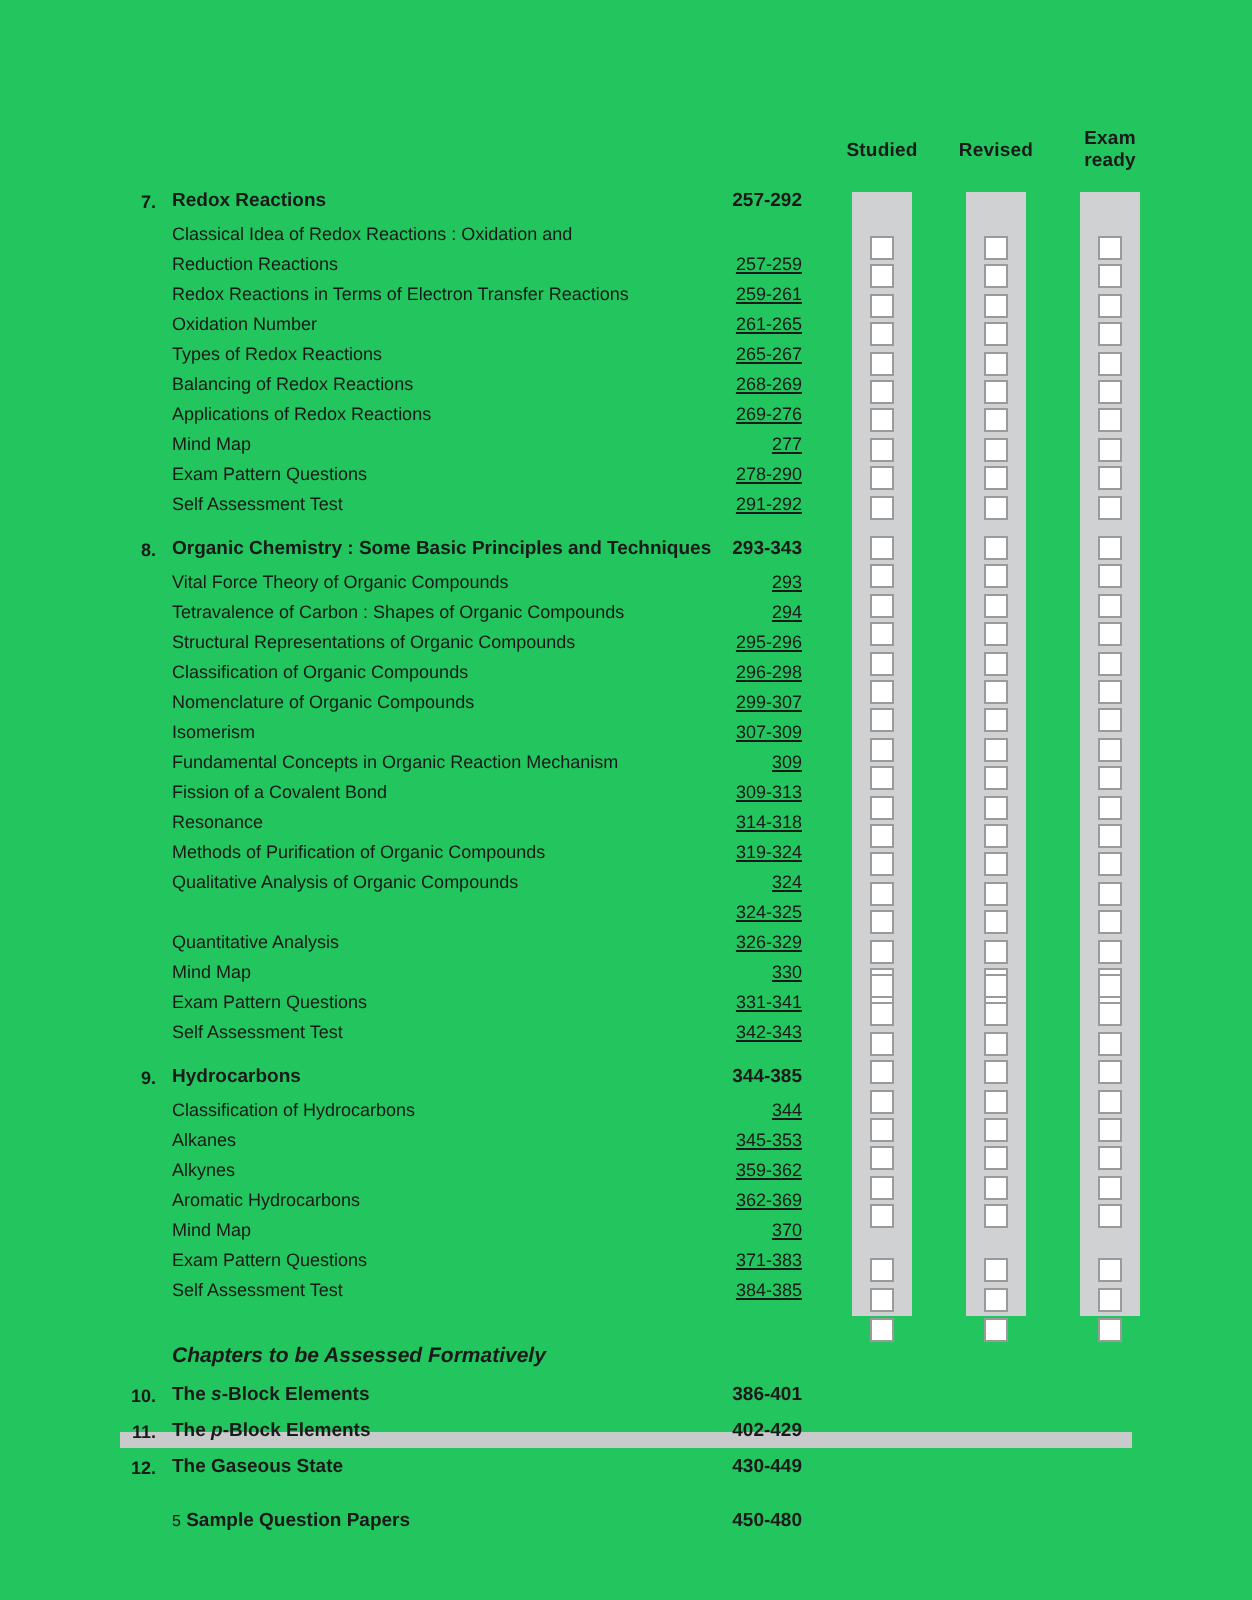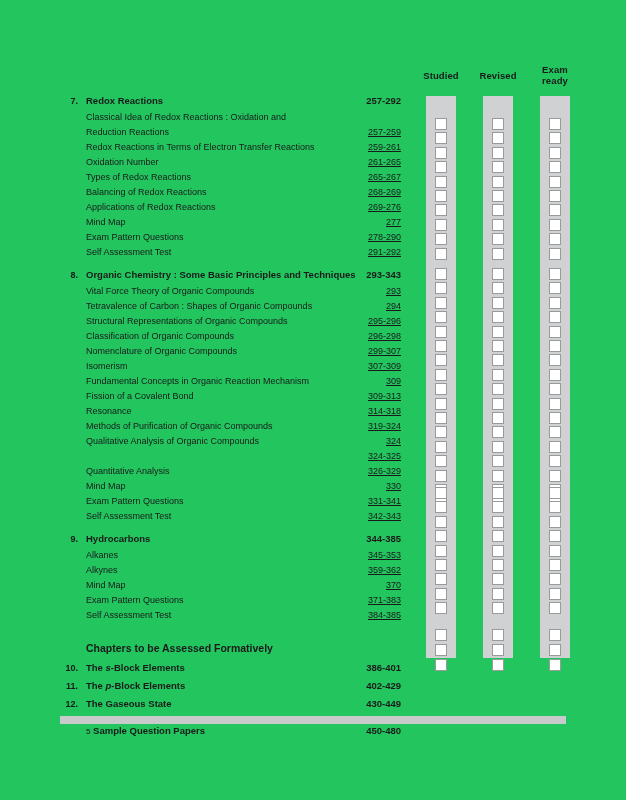--- a/index.html
+++ b/index.html
@@ -124,20 +124,21 @@
 
   .spacer-6 { height: 6px; }
   .spacer-10 { height: 10px; }
   .spacer-14 { height: 14px; }
 
   .section-head {
     position: relative;
     height: 22px;
     line-height: 22px;
     font-size: 10.5px;
+    font-style: italic;
     font-weight: bold;
     padding-left: 30px;
   }
 
   .row.sqp .title {
     left: 30px;
     font-weight: bold;
     font-size: 9.5px;
   }
   .row.sqp .lead {
@@ -403,26 +404,34 @@
         <span class="title">Self Assessment Test</span>
         <span class="pages">342-343</span>
       </div>
       <div class="spacer-6"></div>
       <div class="row chapter">
         <span class="num">9.</span>
         <span class="title">Hydrocarbons</span>
         <span class="pages">344-385</span>
       </div>
       <div class="row sub">
+        <span class="title">Classification of Hydrocarbons</span>
+        <span class="pages">344</span>
+      </div>
+      <div class="row sub">
         <span class="title">Alkanes</span>
         <span class="pages">345-353</span>
       </div>
       <div class="row sub">
         <span class="title">Alkynes</span>
         <span class="pages">359-362</span>
+      </div>
+      <div class="row sub">
+        <span class="title">Aromatic Hydrocarbons</span>
+        <span class="pages">362-369</span>
       </div>
       <div class="row sub">
         <span class="title">Mind Map</span>
         <span class="pages">370</span>
       </div>
       <div class="row sub">
         <span class="title">Exam Pattern Questions</span>
         <span class="pages">371-383</span>
       </div>
       <div class="row sub">

